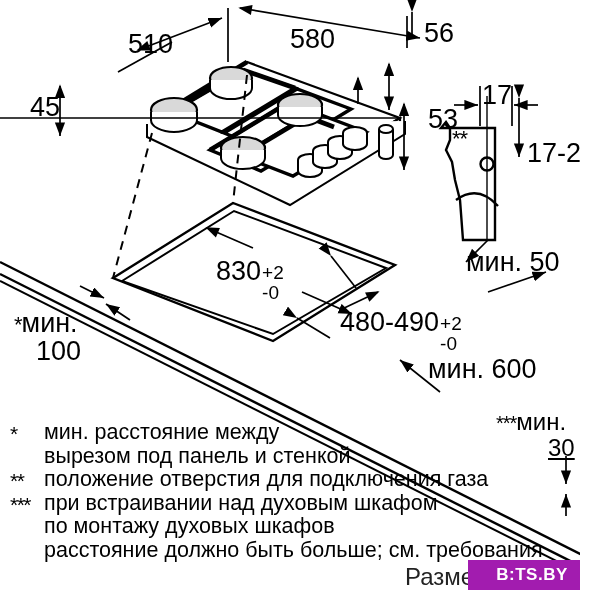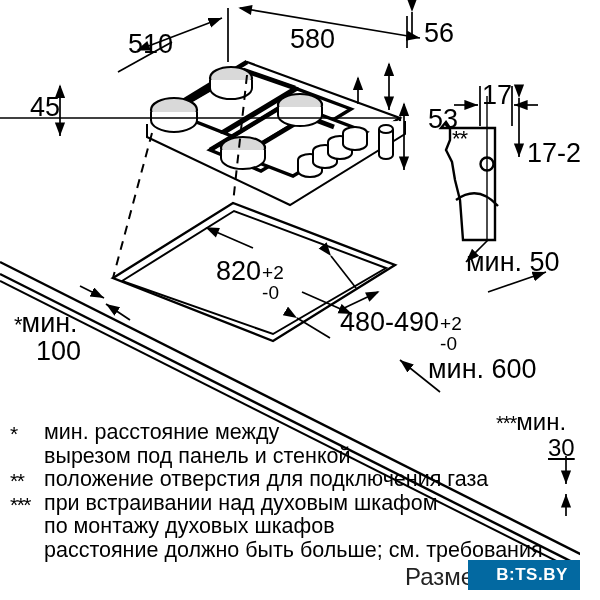--- a/index.html
+++ b/index.html
@@ -95,21 +95,21 @@
     font-size: 24px;
     color: #222222;
     white-space: nowrap;
   }
   #watermark {
     position: absolute;
     left: 468px;
     top: 560px;
     width: 128px;
     height: 30px;
-    background: #0369a1;
+    background: #a21caf;
     display: flex;
     align-items: center;
     justify-content: center;
   }
   #watermark .wm-text {
     font-family: "Liberation Sans", sans-serif;
     font-size: 17px;
     font-weight: bold;
     color: #ffffff;
     letter-spacing: 0.5px;
@@ -238,21 +238,21 @@
   <div class="dim-label" style="left:128px; top:31px;">510</div>
   <div class="dim-label" style="left:290px; top:26px;">580</div>
   <div class="dim-label" style="left:424px; top:20px;">56</div>
   <div class="dim-label" style="left:30px; top:94px;">45</div>
   <div class="dim-label" style="left:419px; top:106px;margin-left:9px;">53</div>
   <div class="dim-label" style="left:482px; top:82px;">17</div>
   <div class="dim-label" style="left:527px; top:140px;">17-27</div>
   <div class="star-mark" style="left:452px; top:126px;">**</div>
 
   <div class="dim-label" style="left:216px; top:258px;">
-    <span>820</span><span class="tol"><span class="tplus">+2</span><span class="tminus">-0</span></span>
+    <span>830</span><span class="tol"><span class="tplus">+2</span><span class="tminus">-0</span></span>
   </div>
 
   <div class="dim-label" style="left:340px; top:309px;">
     <span>480-490</span><span class="tol"><span class="tplus">+2</span><span class="tminus">-0</span></span>
   </div>
 
   <div class="dim-label" style="left:14px; top:310px;">
     <span class="star-mark" style="position:static;">*</span><span>мин.</span>
   </div>
   <div class="dim-label" style="left:36px; top:338px;">100</div>

